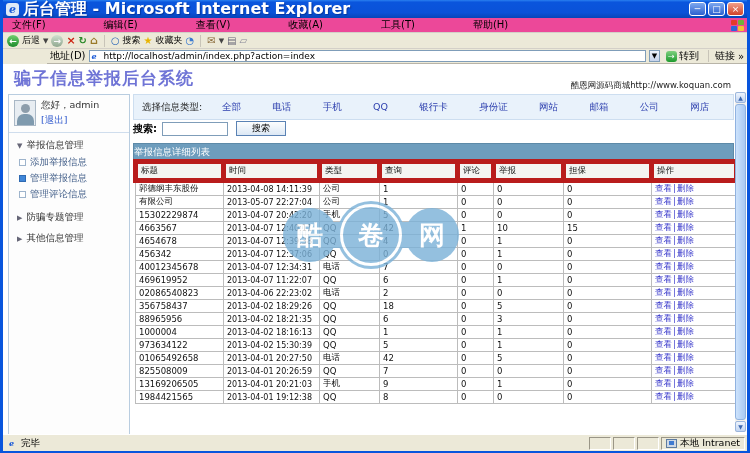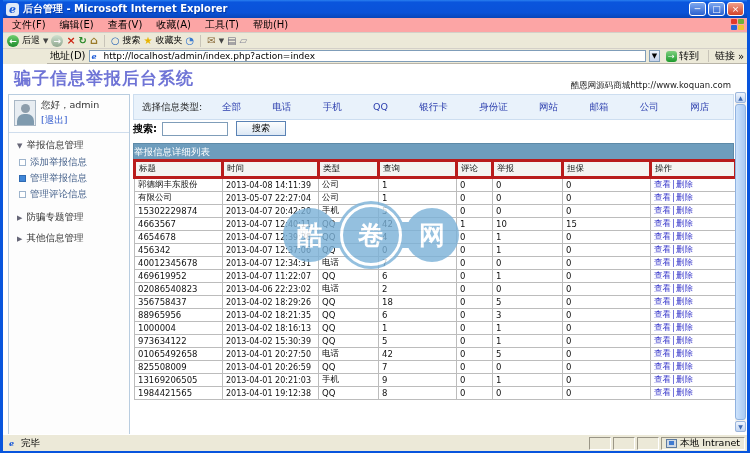--- a/index.html
+++ b/index.html
@@ -4,29 +4,29 @@
 <style>
   * { margin:0; padding:0; box-sizing:border-box; }
   html,body { width:750px; height:453px; font-family:"DejaVu Sans",sans-serif; overflow:hidden; }
   .window { width:750px; height:453px; display:flex; flex-direction:column; background:#ece9d8;
             border-left:3px solid #0855dd; border-right:3px solid #0855dd; border-bottom:2px solid #0855dd; }
   
   .titlebar { height:18px; flex:0 0 18px; display:flex; align-items:center; padding:0 3px;
     background:linear-gradient(180deg,#2a80f0 0%,#0a55dd 12%,#0a52d8 70%,#0845b8 100%); color:#fff; }
   .titlebar .ie-ico { width:13px; height:13px; border-radius:3px; background:#dfeaf7; color:#1a5ad8;
     font:italic bold 11px/13px "DejaVu Serif",serif; text-align:center; margin-right:4px; }
-  .titlebar .ttl { font-size:10px; font-weight:bold; text-shadow:1px 1px 1px #0336a0; flex:1;
+  .titlebar .ttl { font-size:16px; font-weight:bold; text-shadow:1px 1px 1px #0336a0; flex:1;
     white-space:nowrap; overflow:hidden; }
   .winbtn { width:17px; height:14px; margin-left:2px; border:1px solid #fff; border-radius:3px;
     color:#fff; font-size:9px; line-height:12px; text-align:center;
     background:linear-gradient(180deg,#7da8ef,#2c61cf); }
   .winbtn.close { background:linear-gradient(180deg,#f0a08a,#d1432a); }
   
-  .menubar { height:15px; flex:0 0 15px; display:flex; align-items:center; background:#fca5a5;
-    border-bottom:1px solid #d4d0c8; font-size:10px; padding-left:2px; }
+  .menubar { height:15px; flex:0 0 15px; display:flex; align-items:flex-end; background:#ec4899;
+    border-bottom:1px solid #d4d0c8; font-size:10px; padding-left:2px;gap:44px; }
   .menubar .mi { padding:0 7px; }
   .menubar .spacer { flex:1; }
   .winlogo { width:14px; height:12px; display:grid; grid-template-columns:6px 6px; grid-template-rows:5px 5px;
     gap:1px; margin-right:2px; }
   .winlogo i { border-radius:1px; }
   
   .toolbar { height:16px; flex:0 0 16px; display:flex; align-items:center; gap:3px; background:#ece9d8;
     border-bottom:1px solid #d4d0c8; font-size:9px; padding:0 4px; }
   .tico { display:inline-flex; align-items:center; justify-content:center; font-weight:bold; }
   .circ { width:12px; height:12px; border-radius:50%; color:#fff; font-size:9px; line-height:12px; text-align:center; }
@@ -74,21 +74,21 @@
   .searchrow { position:absolute; left:130px; top:55px; height:17px; display:flex; align-items:center; font-size:10px; }
   .searchrow .slabel { font-weight:bold; margin-right:5px; }
   .searchrow input { width:66px; height:14px; border:1px solid #7f9db9; font-size:9px; padding:0 2px; }
   .searchbtn { width:50px; height:15px; margin-left:8px; border:1px solid #5a82b4;
     background:linear-gradient(180deg,#fdfefe,#dce8f5); font-size:9px; text-align:center; line-height:13px; }
   
   .tblwrap { position:absolute; left:130px; top:78px; width:601px; }
   .tbltitle { height:16px; background:#6e9dbd; color:#fff; font-size:9.5px; text-align:left; line-height:16px;
     border:1px solid #5d8aa8; border-bottom:none; }
   table { width:601px; border-collapse:collapse; table-layout:fixed; font-size:8.5px; }
-  th { background:#f4f4f2; border:3px solid #b91c1c; font-weight:normal; text-align:left; padding:1px 3px; height:13px; color:#111; }
+  th { background:#f4f4f2; border:5px solid #b91c1c; font-weight:normal; text-align:left; padding:1px 3px; height:13px; color:#111; }
   td { border:1px solid #bcbcbc; padding:0 3px; height:12.7px; color:#111; white-space:nowrap; overflow:hidden; background:#fff; }
   td.time { font-size:8px; }
   td .op { color:#3c3ccc; }
   td .opsep { color:#3c3ccc; margin:0 1px; }
   
   .wmark { position:absolute; left:280px; top:134px; width:176px; height:72px; opacity:.8; pointer-events:none; }
   .wband { position:absolute; left:4px; top:23px; width:168px; height:26px; border-radius:13px; background:#7ab1d8; }
   .wcirc { position:absolute; top:9px; width:54px; height:54px; border-radius:50%; background:#7ab1d8;
     display:flex; align-items:center; justify-content:center; color:#fff; font-size:26px; font-weight:bold; }
   .wcirc.mid { top:5px; width:62px; height:62px; border:3px solid #fff; box-shadow:0 0 0 3px #7ab1d8; }

